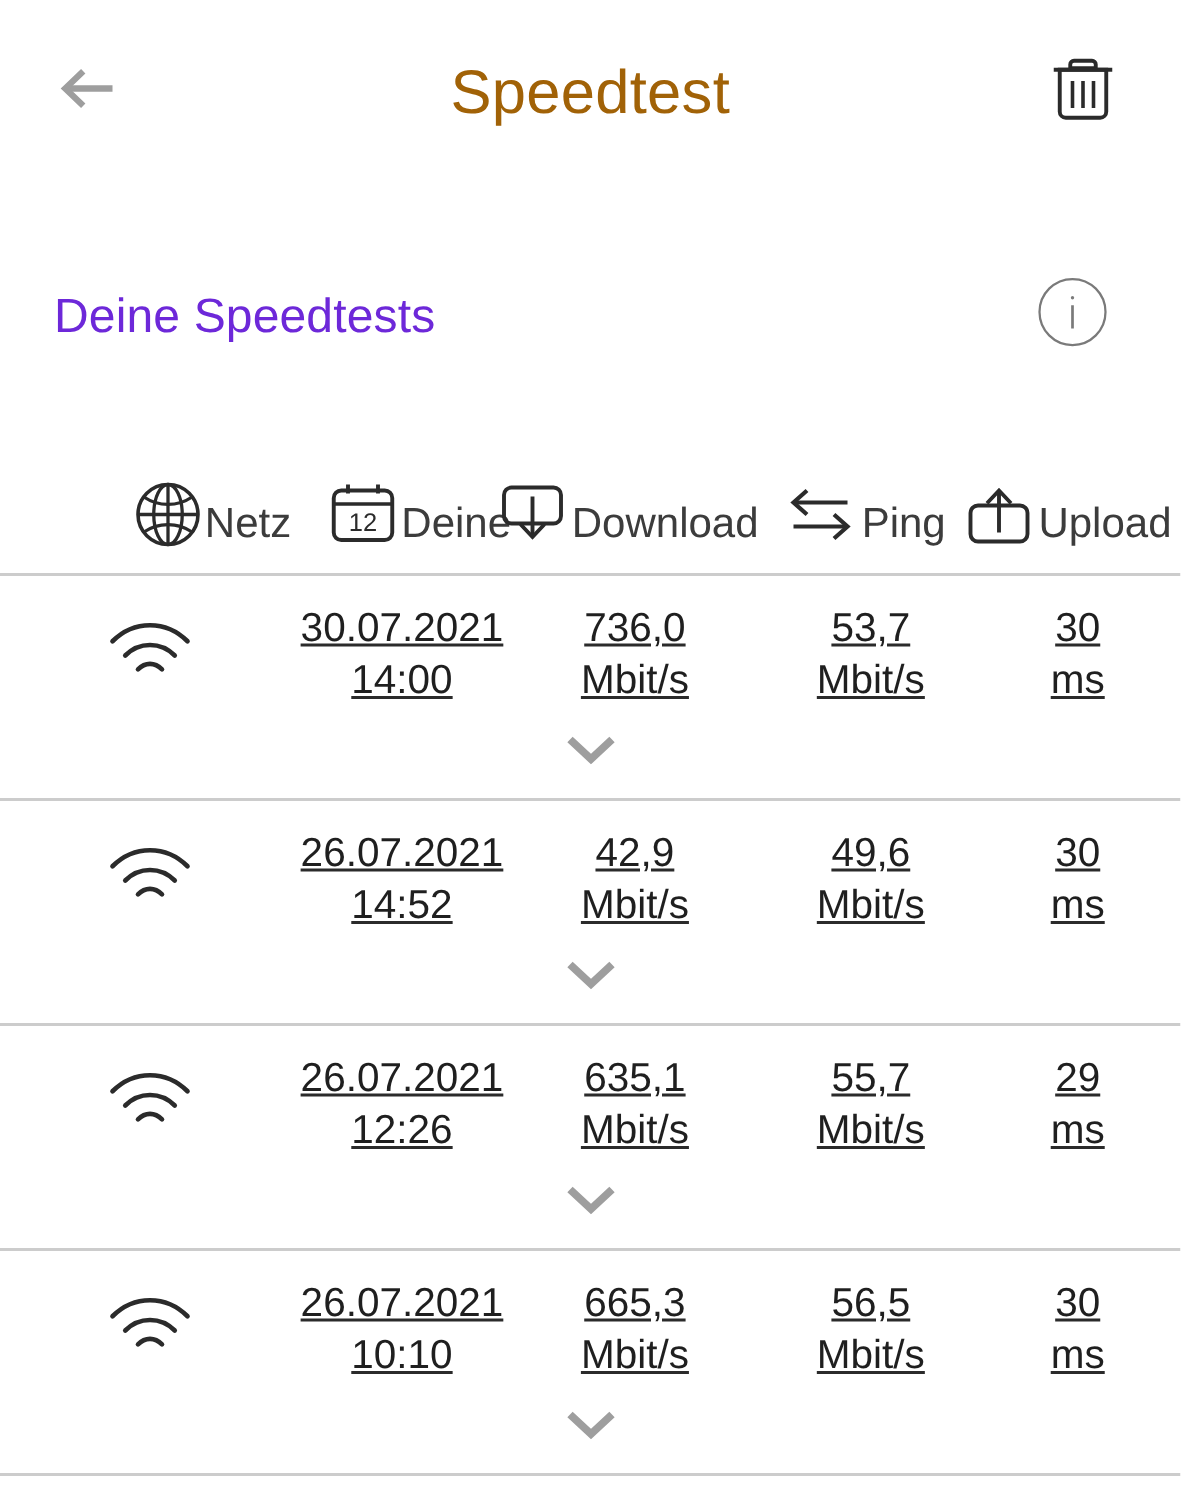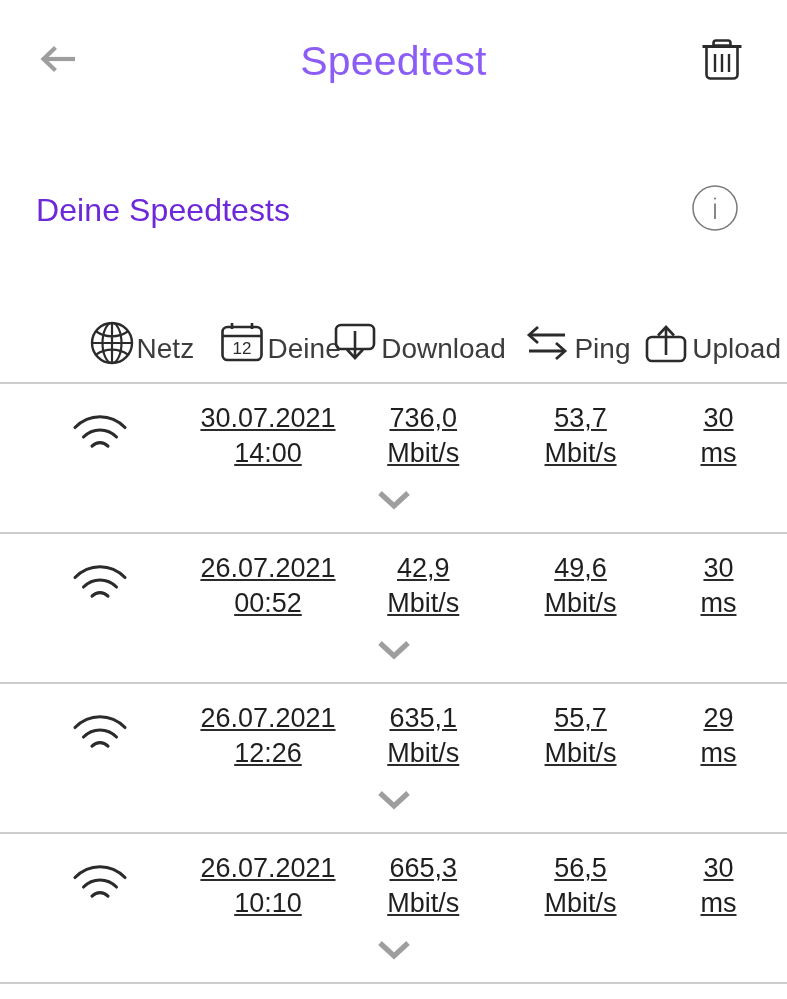--- a/index.html
+++ b/index.html
@@ -34,21 +34,21 @@
     height: 62px;
     display: flex;
     align-items: center;
     justify-content: center;
     cursor: pointer;
   }
 
   .app-title {
     font-size: 41px;
     font-weight: 400;
-    color: #8b5cf6;
+    color: #a16207;
     letter-spacing: 0.2px;
     flex: 1;
     text-align: center;
     margin-left: 6px;
   }
 
   .delete-btn {
     width: 62px;
     height: 62px;
     display: flex;
@@ -324,21 +324,21 @@
         <span class="wifi-icon">
           <svg width="62" height="46" viewBox="0 0 62 46" fill="none">
             <path d="M6 17.5C13 10.5 21.8 6.8 31 6.8s18 3.7 25 10.7" stroke="#2b2b2b" stroke-width="3.1" fill="none" stroke-linecap="round"></path>
             <path d="M14.5 27C19.2 22.3 24.9 20 31 20s11.8 2.3 16.5 7" stroke="#2b2b2b" stroke-width="3.1" fill="none" stroke-linecap="round"></path>
             <path d="M23 36.2c2.4-2.4 5.1-3.6 8-3.6s5.6 1.2 8 3.6" stroke="#2b2b2b" stroke-width="3.1" fill="none" stroke-linecap="round"></path>
           </svg>
         </span>
       </div>
       <div class="cell cell-date">
         <span class="cell-line">26.07.2021</span>
-        <span class="cell-line">00:52</span>
+        <span class="cell-line">14:52</span>
       </div>
       <div class="cell cell-download">
         <span class="cell-line">42,9</span>
         <span class="cell-line">Mbit/s</span>
       </div>
       <div class="cell cell-upload">
         <span class="cell-line">49,6</span>
         <span class="cell-line">Mbit/s</span>
       </div>
       <div class="cell cell-ping">

